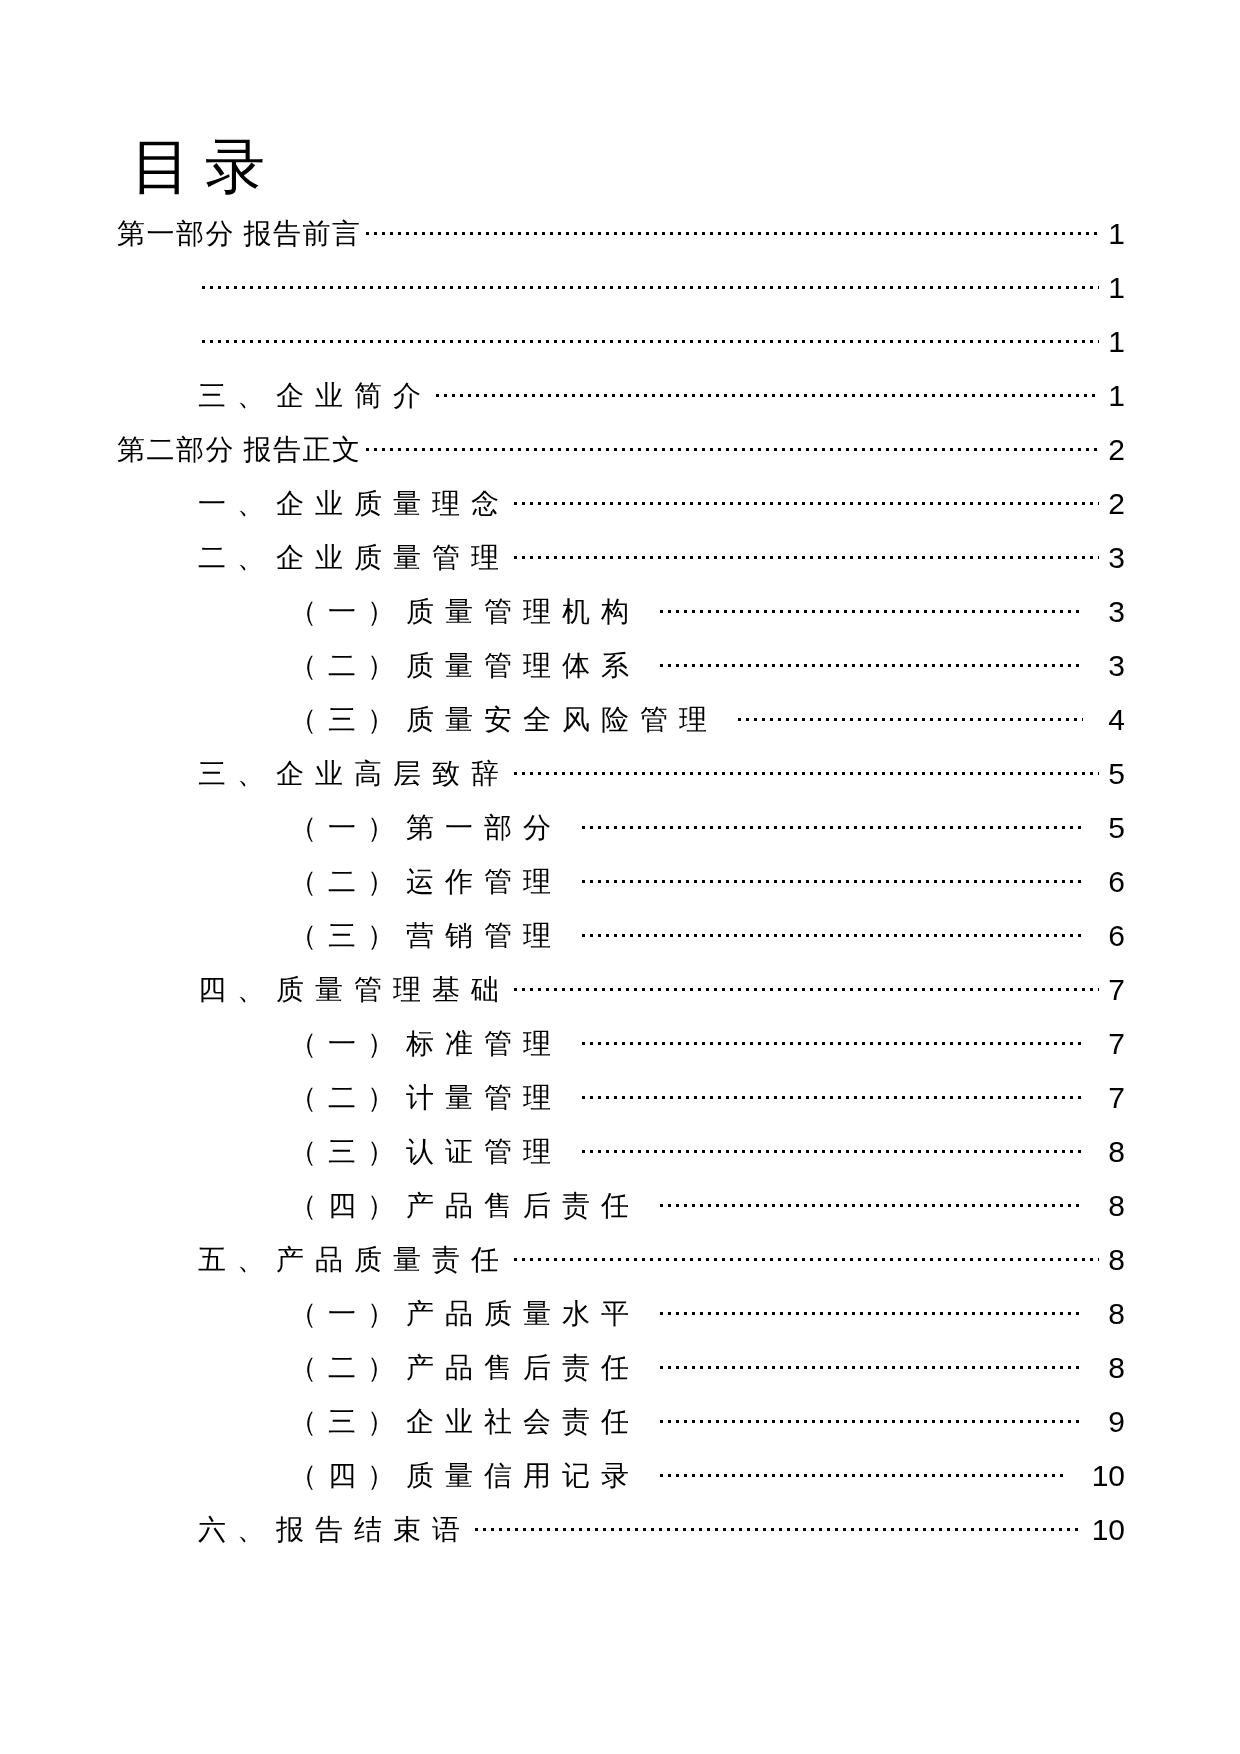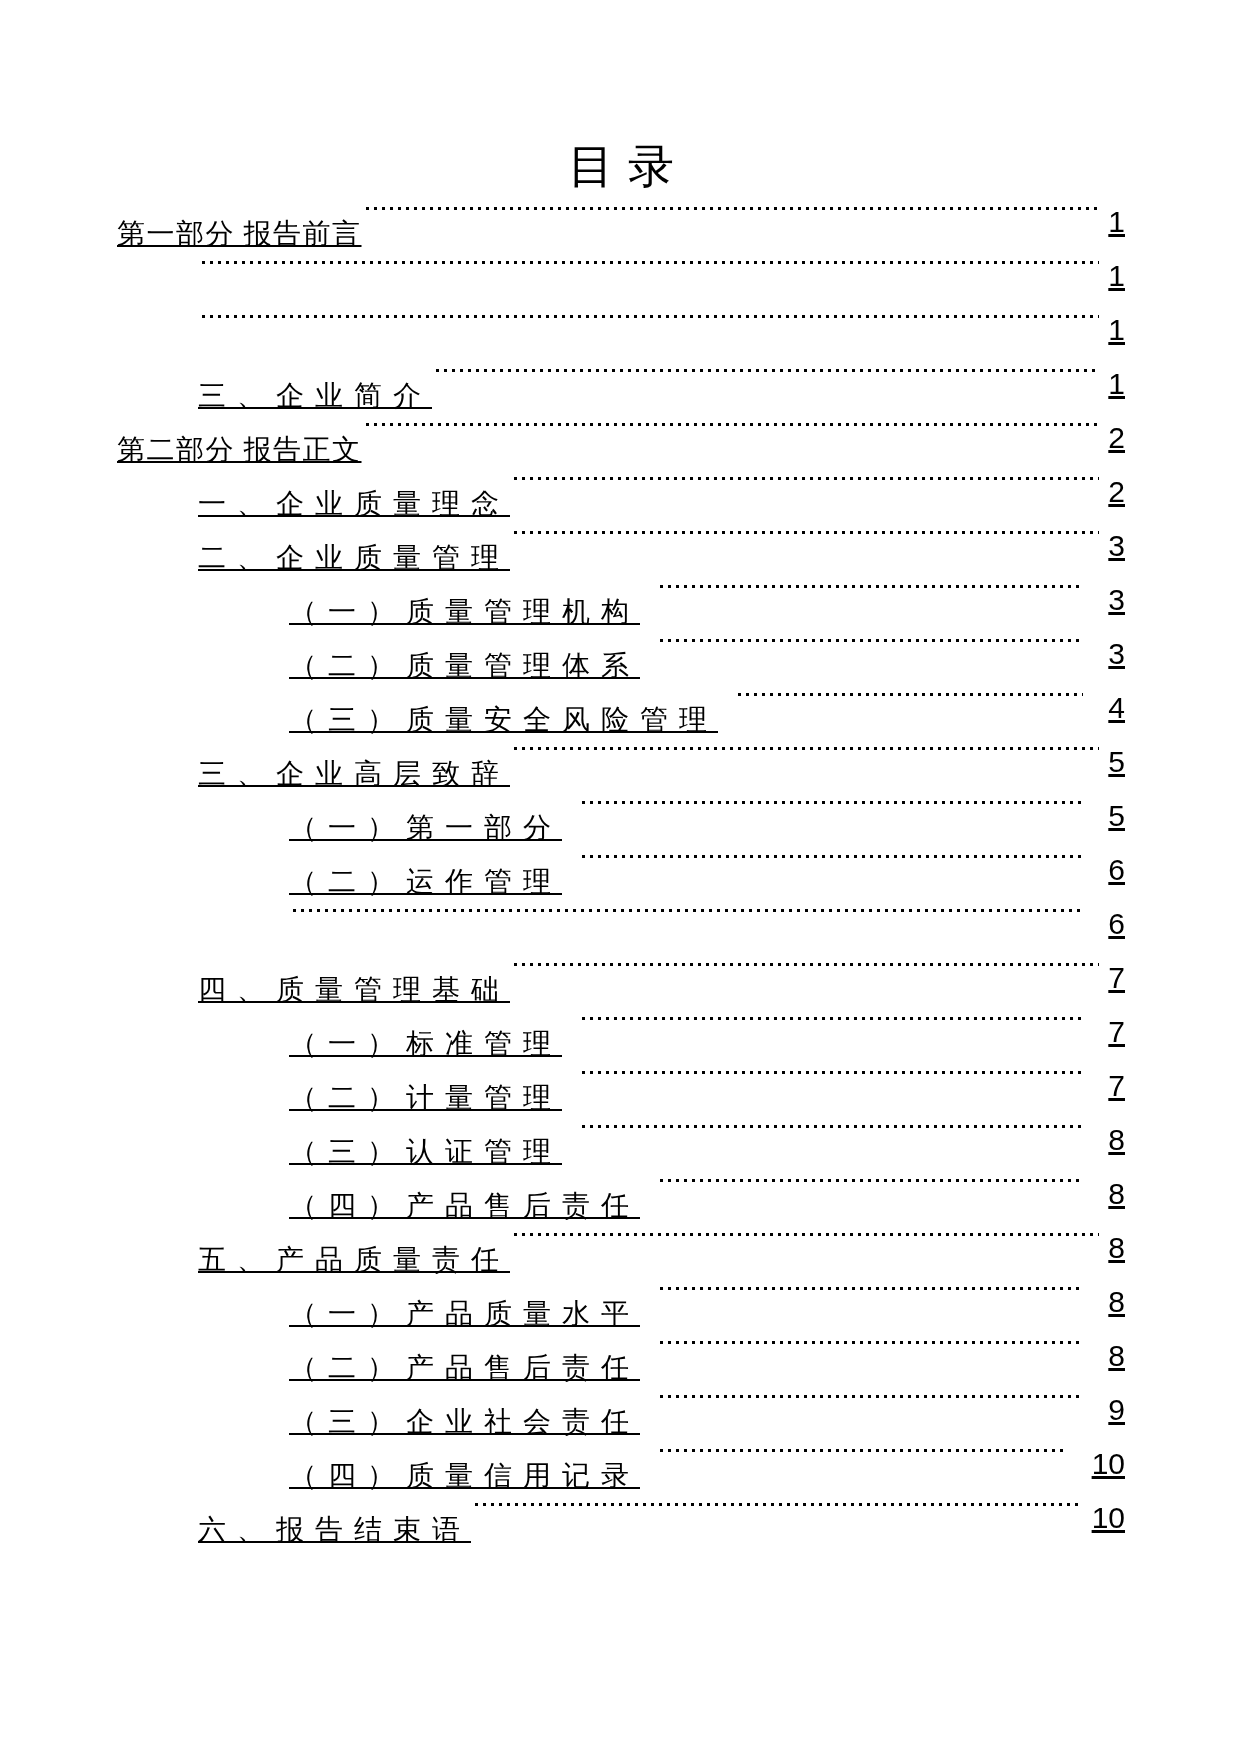--- a/index.html
+++ b/index.html
@@ -14,39 +14,37 @@
     margin: 0 auto;
     background: #ffffff;
     box-sizing: border-box;
     padding: 141px 115px 0 117px;
     overflow: hidden;
     font-family: "Liberation Serif", "DejaVu Serif", serif;
     color: #000000;
   }
   .toc-title {
     margin: 0 0 14px 0;
-    font-size: 46px;
+    font-size: 60px;
     font-weight: 400;
     line-height: 52px;
-    text-align: center;
     letter-spacing: 14px;
     text-indent: 14px;
     white-space: nowrap;
   }
   .toc-list {
     width: 100%;
   }
   .toc-row {
     display: flex;
-    align-items: flex-start;
+    align-items: center;
     height: 54px;
     font-size: 28px;
     box-sizing: border-box;
     cursor: pointer;
-    text-decoration: underline;
   }
   .toc-row.level-2 { padding-left: 81px; }
   .toc-row.level-3 { padding-left: 172px; gap: 16px; }
   .toc-label {
     white-space: pre;
     line-height: 54px;
     letter-spacing: 11px;
     flex: 0 0 auto;
   }
   .toc-row.level-1 .toc-label {
@@ -134,20 +132,21 @@
     <span class="toc-label">（一）第一部分</span>
     <span class="leader"></span>
     <span class="pageno">5</span>
   </div>
       <div class="toc-row level-3">
     <span class="toc-label">（二）运作管理</span>
     <span class="leader"></span>
     <span class="pageno">6</span>
   </div>
       <div class="toc-row level-3">
+    <span class="toc-label">（三）营销管理</span>
     <span class="leader"></span>
     <span class="pageno">6</span>
   </div>
       <div class="toc-row level-2">
     <span class="toc-label">四、质量管理基础</span>
     <span class="leader"></span>
     <span class="pageno">7</span>
   </div>
       <div class="toc-row level-3">
     <span class="toc-label">（一）标准管理</span>

